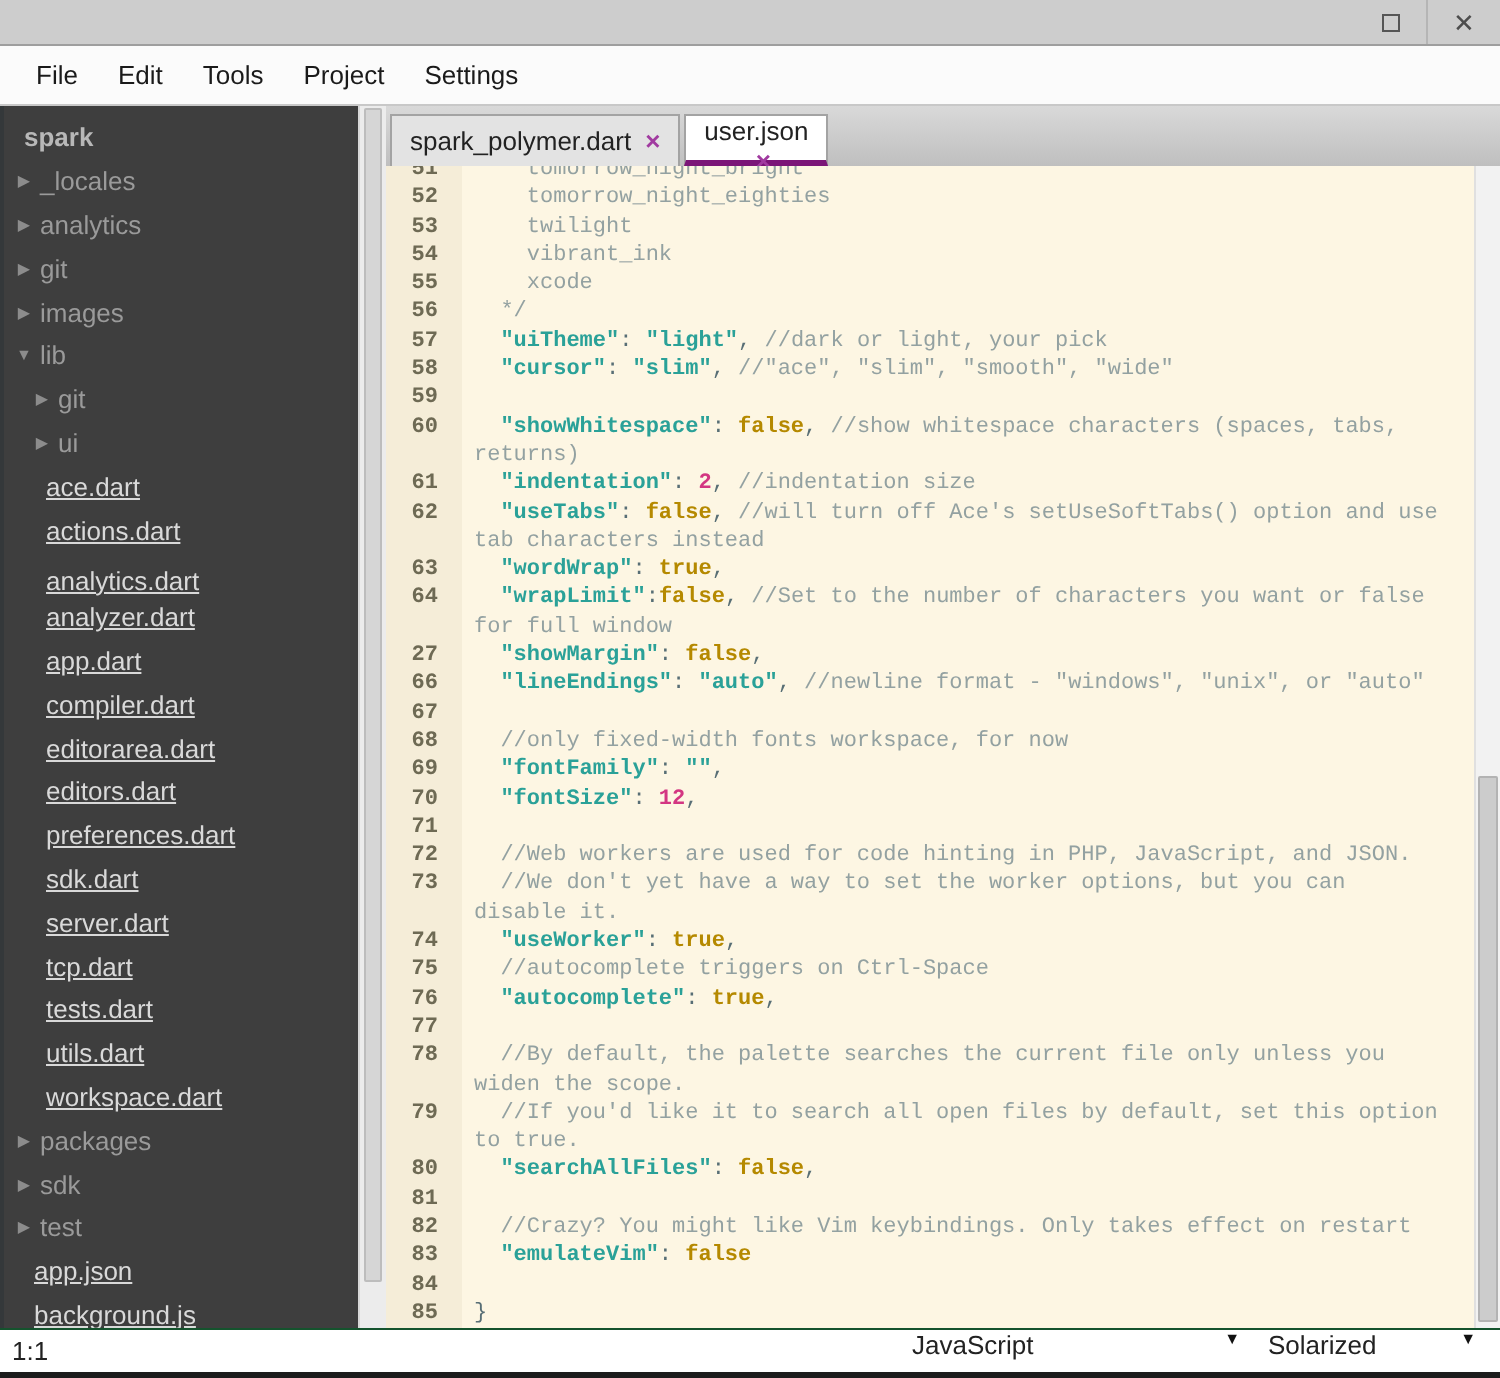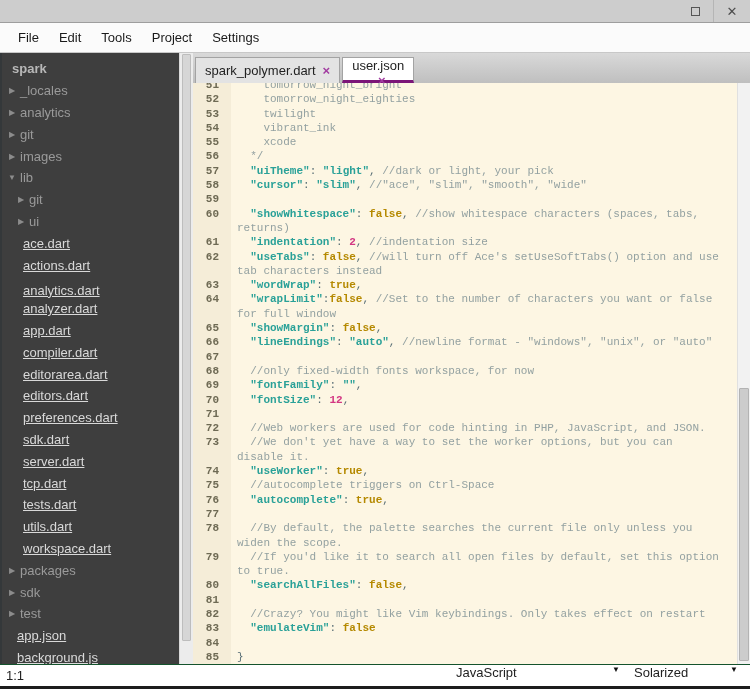--- a/index.html
+++ b/index.html
@@ -264,21 +264,21 @@
               </div>
               <div class="code-row">
                 <span class="gut">64</span>
                 <span class="ln"><span class="tk-p">  </span><span class="tk-k">"wrapLimit"</span><span class="tk-p">:</span><span class="tk-b">false</span><span class="tk-p">, </span><span class="tk-c">//Set to the number of characters you want or false</span></span>
               </div>
               <div class="code-row">
                 <span class="gut"></span>
                 <span class="ln"><span class="tk-c">for full window</span></span>
               </div>
               <div class="code-row">
-                <span class="gut">65</span>
+                <span class="gut">27</span>
                 <span class="ln"><span class="tk-p">  </span><span class="tk-k">"showMargin"</span><span class="tk-p">: </span><span class="tk-b">false</span><span class="tk-p">,</span></span>
               </div>
               <div class="code-row">
                 <span class="gut">66</span>
                 <span class="ln"><span class="tk-p">  </span><span class="tk-k">"lineEndings"</span><span class="tk-p">: </span><span class="tk-s">"auto"</span><span class="tk-p">, </span><span class="tk-c">//newline format - "windows", "unix", or "auto"</span></span>
               </div>
               <div class="code-row">
                 <span class="gut">67</span>
                 <span class="ln"></span>
               </div>

